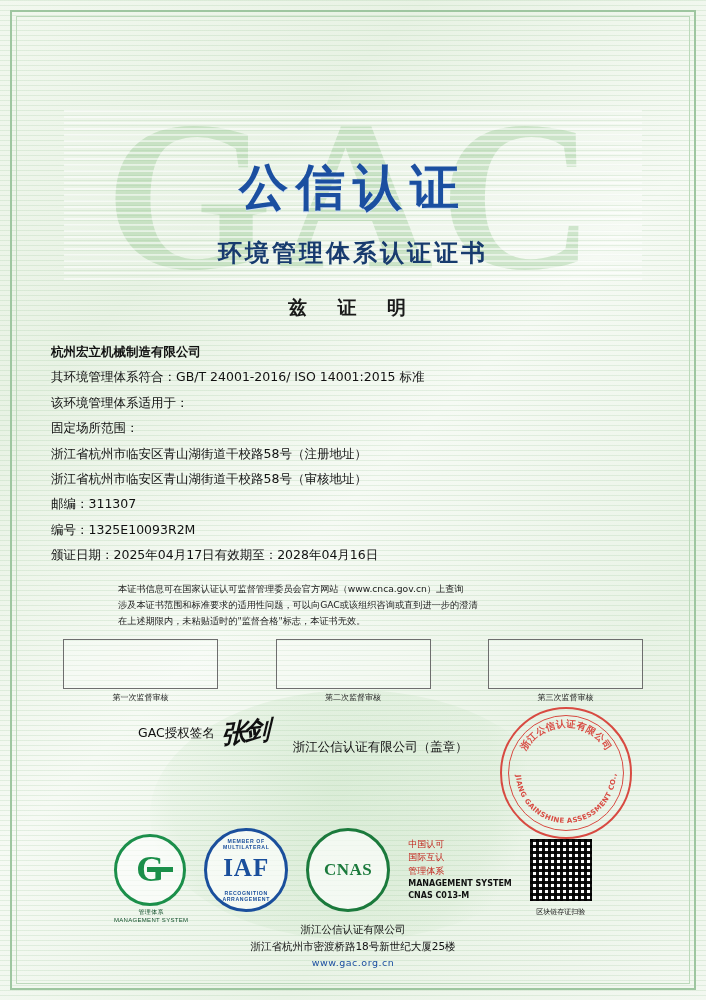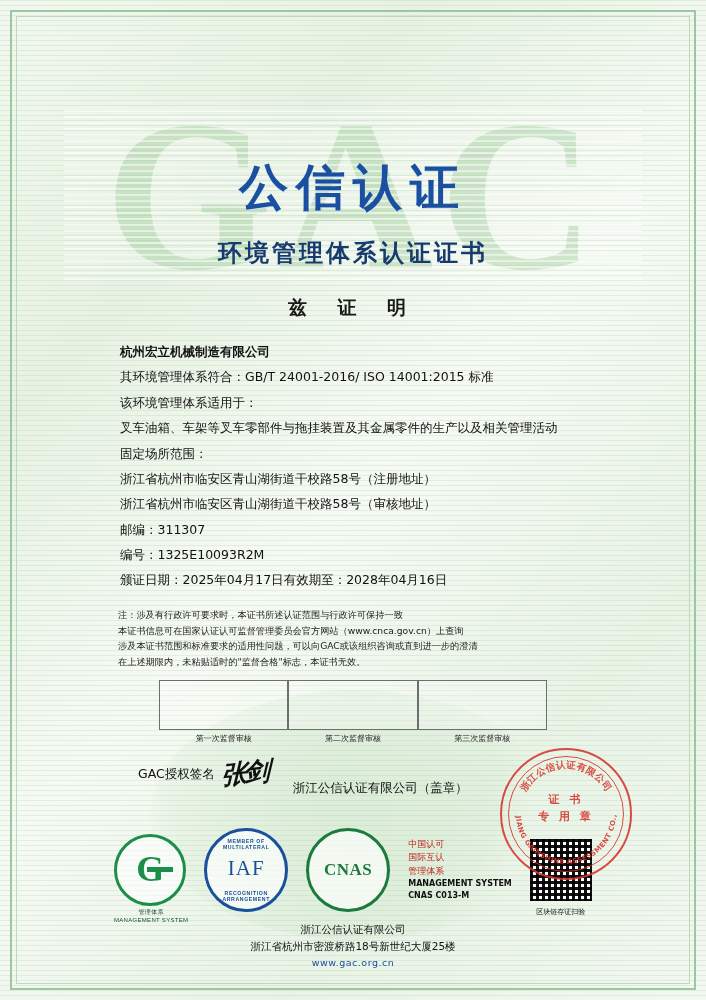--- a/index.html
+++ b/index.html
@@ -116,22 +116,22 @@
     margin-top: 26px;
     text-align: center;
     font-family: "DejaVu Sans", sans-serif;
     font-weight: bold;
     font-size: 19px;
     letter-spacing: 12px;
     color: #1a1a1a;
   }
 
   .body-block {
-    margin: 18px 0 0 12px;
-    padding: 0 88px 0 108px;
+    margin: 18px 0 0 0;
+    padding: 0 88px 0 51px;
     color: #111;
     font-family: "DejaVu Sans", sans-serif;
     font-size: 12.5px;
     line-height: 2.03;
   }
   .body-block .row {
     white-space: nowrap;
   }
   .body-block .row.bold {
     font-weight: bold;
@@ -144,21 +144,21 @@
     margin: 14px 0 0 0;
     padding: 0 96px 0 118px;
     font-family: "DejaVu Sans", sans-serif;
     font-size: 9.2px;
     line-height: 1.72;
     color: #1a1a1a;
   }
 
   .audit-boxes {
     margin: 10px auto 0 auto;
-    width: 388px;
+    width: 580px;
     display: flex;
     justify-content: space-between;
   }
   .audit-box {
     width: 155px;
   }
   .audit-box .box {
     height: 48px;
     border: 1px solid #6e6e6e;
     background: rgba(255,255,255,0.25);
@@ -290,22 +290,22 @@
   .logo-iaf {
     width: 78px; height: 78px;
     border-radius: 50%;
     border: 3px solid #1a4f9c;
     position: relative;
     background: rgba(255,255,255,0.65);
     display: flex; align-items: center; justify-content: center;
   }
   .logo-iaf .txt {
     font-family: "Liberation Serif", serif;
-    font-weight: normal;
-    font-size: 21px;
+    font-weight: bold;
+    font-size: 25px;
     color: #1a4f9c;
     letter-spacing: 1px;
     margin-top: -4px;
   }
   .logo-iaf .arc-top, .logo-iaf .arc-bot {
     position: absolute;
     left: 0; right: 0;
     text-align: center;
     font-size: 5.2px;
     color: #1a4f9c;
@@ -392,34 +392,32 @@
   <div class="content">
 
     <div class="title-cn">公信认证</div>
     <div class="subtitle-cn">环境管理体系认证证书</div>
     <div class="certify-line">兹 证 明</div>
 
     <div class="body-block">
       <div class="row bold">杭州宏立机械制造有限公司</div>
       <div class="row">其环境管理体系符合：GB/T 24001-2016/ ISO 14001:2015 标准</div>
       <div class="row">该环境管理体系适用于：</div>
-      <div class="row">叉车油箱、车架等叉车零部件与拖挂装置及其金属零件的生产以及相关管理活动</div>
       <div class="row">固定场所范围：</div>
       <div class="row">浙江省杭州市临安区青山湖街道干校路58号（注册地址）</div>
       <div class="row">浙江省杭州市临安区青山湖街道干校路58号（审核地址）</div>
       <div class="row">邮编：311307</div>
       <div class="row">编号：1325E10093R2M</div>
       <div class="row date-row">
         <span>颁证日期：2025年04月17日</span>
         <span>有效期至：2028年04月16日</span>
       </div>
     </div>
 
     <div class="notes">
-      <div>注：涉及有行政许可要求时，本证书所述认证范围与行政许可保持一致</div>
       <div>本证书信息可在国家认证认可监督管理委员会官方网站（www.cnca.gov.cn）上查询</div>
       <div>涉及本证书范围和标准要求的适用性问题，可以向GAC或该组织咨询或直到进一步的澄清</div>
       <div>在上述期限内，未粘贴适时的"监督合格"标志，本证书无效。</div>
     </div>
 
     <div class="audit-boxes">
       <div class="audit-box">
         <div class="box"></div>
         <div class="cap">第一次监督审核</div>
       </div>
@@ -441,24 +439,20 @@
       <div class="seal">
         <div class="ring"></div>
         <svg width="128" height="128" viewBox="0 0 128 128">
           <defs>
             <path id="arcTop" d="M 18,64 A 46,46 0 0 1 110,64"></path>
             <path id="arcBot" d="M 14,64 A 50,50 0 0 0 114,64"></path>
           </defs>
           <text><textPath href="#arcTop" startOffset="50%" text-anchor="middle">浙江公信认证有限公司</textPath></text>
           <text style="font-size:7px"><textPath href="#arcBot" startOffset="50%" text-anchor="middle">ZHEJIANG GAINSHINE ASSESSMENT CO.,LTD</textPath></text>
         </svg>
-        <div class="center-text">
-          <div>证 书</div>
-          <div>专 用 章</div>
-        </div>
       </div>
     </div>
 
   </div>
 
   <div class="logos">
 
     <div class="logo-gac">
       <span class="g">G</span>
       <span class="bar"></span>

